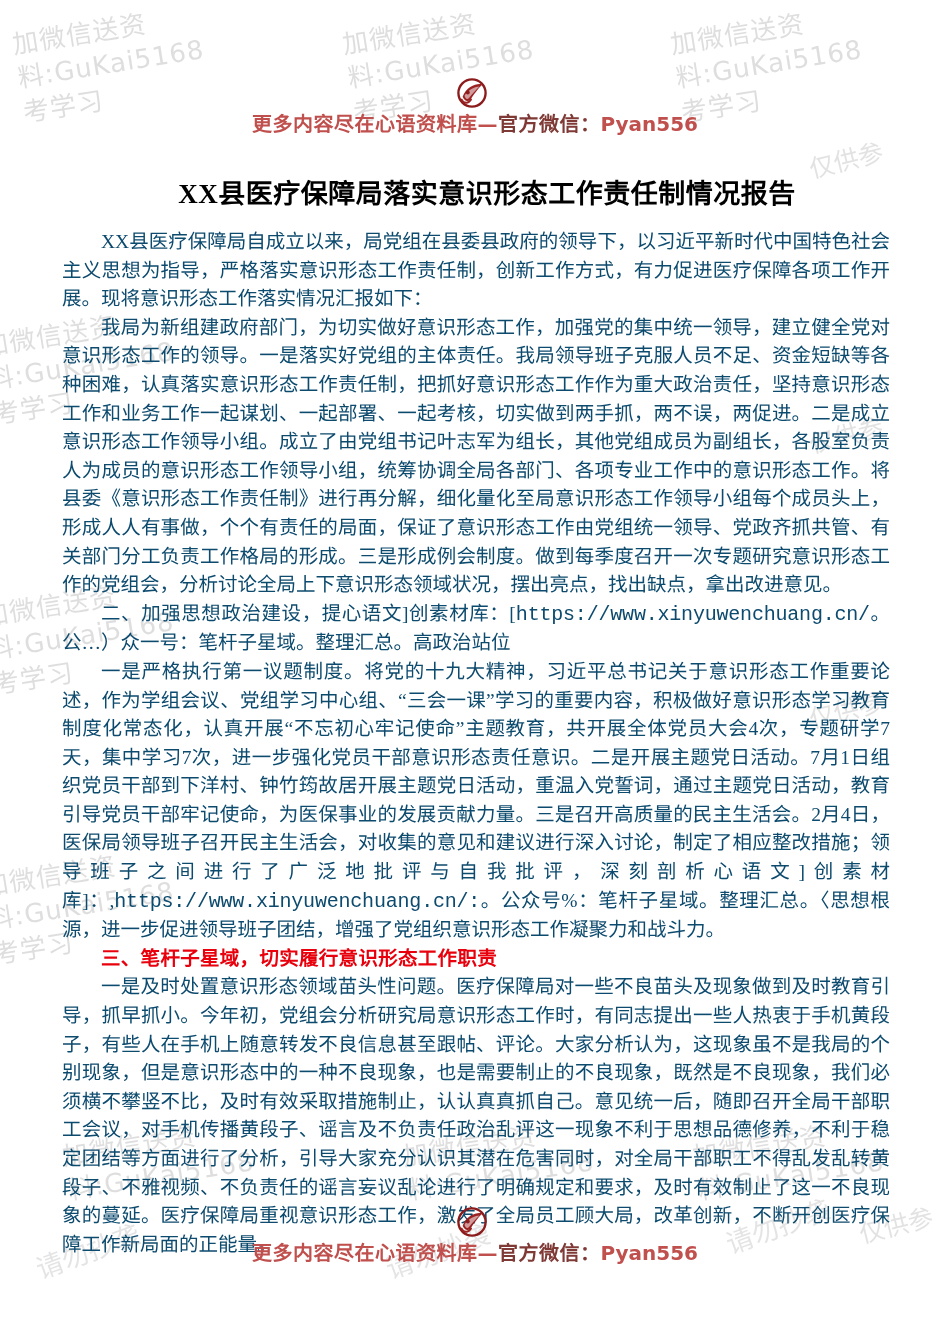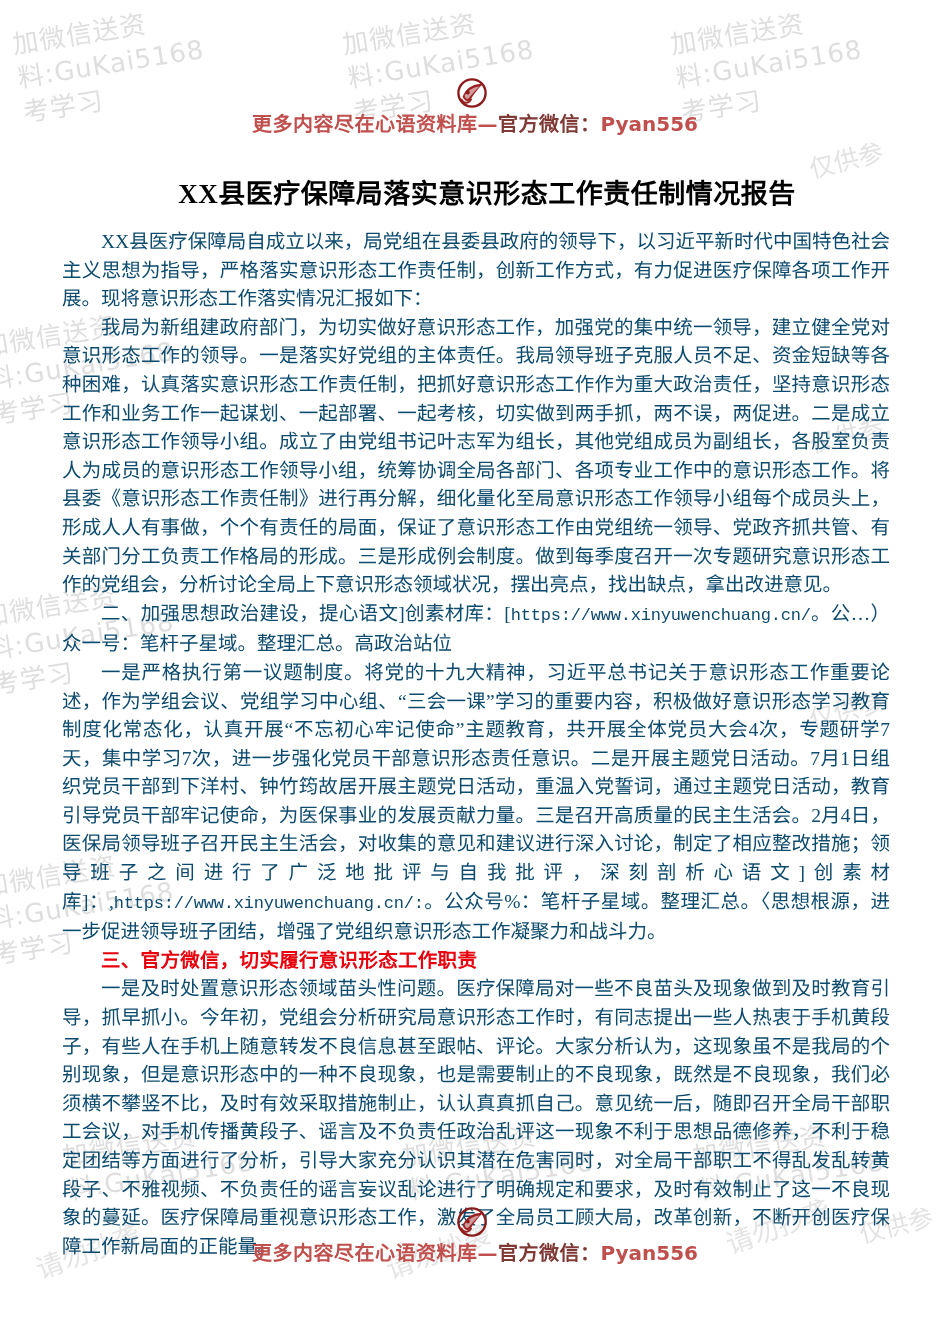--- a/index.html
+++ b/index.html
@@ -138,21 +138,21 @@
     font-size: 19.5px;
     line-height: 28.6px;
     font-weight: 700;
     color: #e8000d;
     text-indent: 2em;
     font-family: "DejaVu Sans", "Liberation Sans", sans-serif;
     letter-spacing: .3px;
   }
   .url {
     font-family: "Liberation Mono", "DejaVu Sans Mono", monospace;
-    font-size: 17px;
+    font-size: 20px;
     letter-spacing: -.2px;
   }
 </style>
 </head>
 <body>
 
 <div class="page">
 
   <div class="watermark-layer">
     <div class="wm" style="left:10px;  top:28px;">
@@ -225,21 +225,21 @@
       </div>
     </div>
 
     <div class="doc-title">XX县医疗保障局落实意识形态工作责任制情况报告</div>
 
     <div class="body-block" id="body-block">
         <p class="para">XX县医疗保障局自成立以来，局党组在县委县政府的领导下，以习近平新时代中国特色社会主义思想为指导，严格落实意识形态工作责任制，创新工作方式，有力促进医疗保障各项工作开展。现将意识形态工作落实情况汇报如下：</p>
         <p class="para">我局为新组建政府部门，为切实做好意识形态工作，加强党的集中统一领导，建立健全党对意识形态工作的领导。一是落实好党组的主体责任。我局领导班子克服人员不足、资金短缺等各种困难，认真落实意识形态工作责任制，把抓好意识形态工作作为重大政治责任，坚持意识形态工作和业务工作一起谋划、一起部署、一起考核，切实做到两手抓，两不误，两促进。二是成立意识形态工作领导小组。成立了由党组书记叶志军为组长，其他党组成员为副组长，各股室负责人为成员的意识形态工作领导小组，统筹协调全局各部门、各项专业工作中的意识形态工作。将县委《意识形态工作责任制》进行再分解，细化量化至局意识形态工作领导小组每个成员头上，形成人人有事做，个个有责任的局面，保证了意识形态工作由党组统一领导、党政齐抓共管、有关部门分工负责工作格局的形成。三是形成例会制度。做到每季度召开一次专题研究意识形态工作的党组会，分析讨论全局上下意识形态领域状况，摆出亮点，找出缺点，拿出改进意见。</p>
         <p class="para">二、加强思想政治建设，提心语文]创素材库：[<span class="url">https://www.xinyuwenchuang.cn/</span>。公…）众一号：笔杆子星域。整理汇总。高政治站位</p>
         <p class="para">一是严格执行第一议题制度。将党的十九大精神，习近平总书记关于意识形态工作重要论述，作为学组会议、党组学习中心组、“三会一课”学习的重要内容，积极做好意识形态学习教育制度化常态化，认真开展“不忘初心牢记使命”主题教育，共开展全体党员大会4次，专题研学7天，集中学习7次，进一步强化党员干部意识形态责任意识。二是开展主题党日活动。7月1日组织党员干部到下洋村、钟竹筠故居开展主题党日活动，重温入党誓词，通过主题党日活动，教育引导党员干部牢记使命，为医保事业的发展贡献力量。三是召开高质量的民主生活会。2月4日，医保局领导班子召开民主生活会，对收集的意见和建议进行深入讨论，制定了相应整改措施；领导班子之间进行了广泛地批评与自我批评，深刻剖析心语文]创素材库]：,<span class="url">https://www.xinyuwenchuang.cn/:</span>。公众号%：笔杆子星域。整理汇总。〈思想根源，进一步促进领导班子团结，增强了党组织意识形态工作凝聚力和战斗力。</p>
-        <p class="heading-red">三、官方微信，切实履行意识形态工作职责</p>
+        <p class="heading-red">三、笔杆子星域，切实履行意识形态工作职责</p>
         <p class="para">一是及时处置意识形态领域苗头性问题。医疗保障局对一些不良苗头及现象做到及时教育引导，抓早抓小。今年初，党组会分析研究局意识形态工作时，有同志提出一些人热衷于手机黄段子，有些人在手机上随意转发不良信息甚至跟帖、评论。大家分析认为，这现象虽不是我局的个别现象，但是意识形态中的一种不良现象，也是需要制止的不良现象，既然是不良现象，我们必须横不攀竖不比，及时有效采取措施制止，认认真真抓自己。意见统一后，随即召开全局干部职工会议，对手机传播黄段子、谣言及不负责任政治乱评这一现象不利于思想品德修养，不利于稳定团结等方面进行了分析，引导大家充分认识其潜在危害同时，对全局干部职工不得乱发乱转黄段子、不雅视频、不负责任的谣言妄议乱论进行了明确规定和要求，及时有效制止了这一不良现象的蔓延。医疗保障局重视意识形态工作，激发了全局员工顾大局，改革创新，不断开创医疗保障工作新局面的正能量。</p>
       </div>
 
     <div class="banner" id="banner-bottom">
       <svg class="banner-logo" viewBox="0 0 64 64">
         <circle cx="32" cy="32" r="29" fill="none" stroke="#8c1b1b" stroke-width="5"></circle>
         <path d="M12 40 C20 18, 44 10, 54 14 C46 22, 40 30, 30 44 C24 52, 16 50, 12 40 Z" fill="#9b2222"></path>
         <path d="M16 38 C24 24, 40 18, 48 18 C40 26, 32 34, 26 42 C22 47, 18 45, 16 38 Z" fill="#ffffff" opacity=".55"></path>
         <circle cx="23" cy="31" r="4.2" fill="#8c1b1b"></circle>
         <path d="M30 46 C24 56, 14 54, 10 46" fill="none" stroke="#9b2222" stroke-width="4" stroke-linecap="round"></path>

